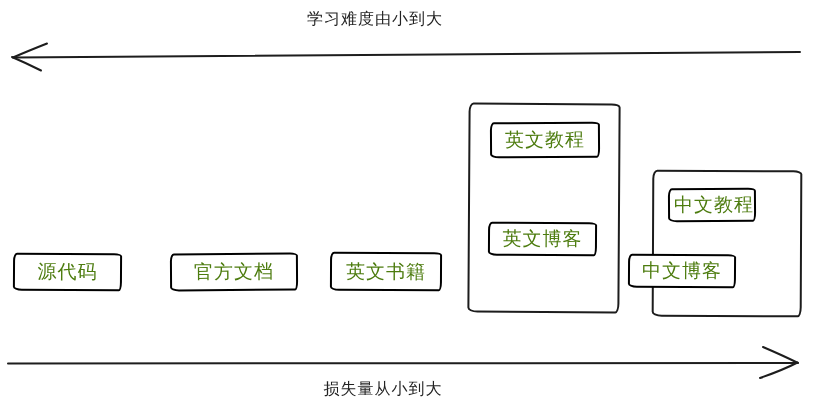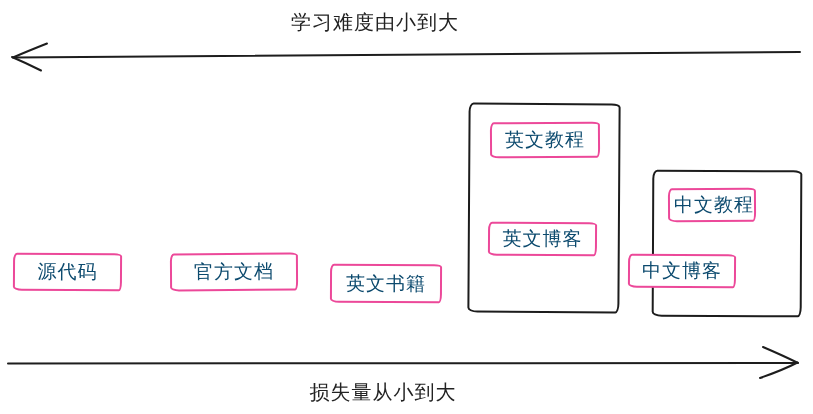--- a/index.html
+++ b/index.html
@@ -11,21 +11,21 @@
   .canvas {
     position: relative;
     width: 813px;
     height: 414px;
     background: #ffffff;
     overflow: hidden;
     color: #1c1c1c;
   }
   .axis-label {
     position: absolute;
-    font-size: 20px;
+    font-size: 16px;
     letter-spacing: 1px;
     color: #222;
     white-space: nowrap;
     transform: translateX(-50%);
   }
   .axis-label.top { left: 375px; top: 9px; }
   .axis-label.bottom { left: 383px; top: 379px; }
   .arrow-svg {
     position: absolute;
     left: 0;
@@ -33,46 +33,46 @@
   }
   .arrow-svg path {
     fill: none;
     stroke: #1d1d1d;
     stroke-width: 2;
     stroke-linecap: round;
   }
   .box {
     position: absolute;
     box-sizing: border-box;
-    border: 2px solid #ec4899;
+    border: 2px solid #000000;
     background: #ffffff;
     display: flex;
     align-items: center;
     justify-content: center;
     font-size: 19px;
     letter-spacing: 1px;
-    color: #0c4a6e;
+    color: #4d7c0f;
     white-space: nowrap;
     border-radius: 4px 8px 3px 9px / 8px 3px 9px 4px;
   }
   .group-box {
     position: absolute;
     box-sizing: border-box;
     border: 2px solid #1c1c1c;
     background: transparent;
     border-radius: 5px 9px 4px 10px / 9px 4px 10px 5px;
   }
   .tilt-a { transform: rotate(0.35deg); }
   .tilt-b { transform: rotate(-0.4deg); }
   .tilt-c { transform: rotate(0.25deg); }
 
   
   .box-source   { left: 13px;  top: 253px; width: 109px; height: 38px; align-items: center; }
   .box-docs     { left: 170px; top: 253px; width: 128px; height: 38px; }
-  .box-enbooks  { left: 330px; top: 252px; width: 112px; height: 39px; margin-top: 12px; }
+  .box-enbooks  { left: 330px; top: 252px; width: 112px; height: 39px; }
 
   
   .group-1      { left: 468px; top: 103px; width: 152px; height: 210px; }
   .box-entut    { left: 490px; top: 122px; width: 110px; height: 36px; }
   .box-enblog   { left: 488px; top: 189px; width: 109px; height: 34px; margin-top: 33px; }
   .box-cnbooks  { left: 488px; top: 255px; width: 109px; height: 34px; }
 
   
   .group-2      { left: 652px; top: 170px; width: 150px; height: 147px; }
   .box-cntut    { left: 668px; top: 188px; width: 88px; height: 34px; justify-content: flex-end; }

